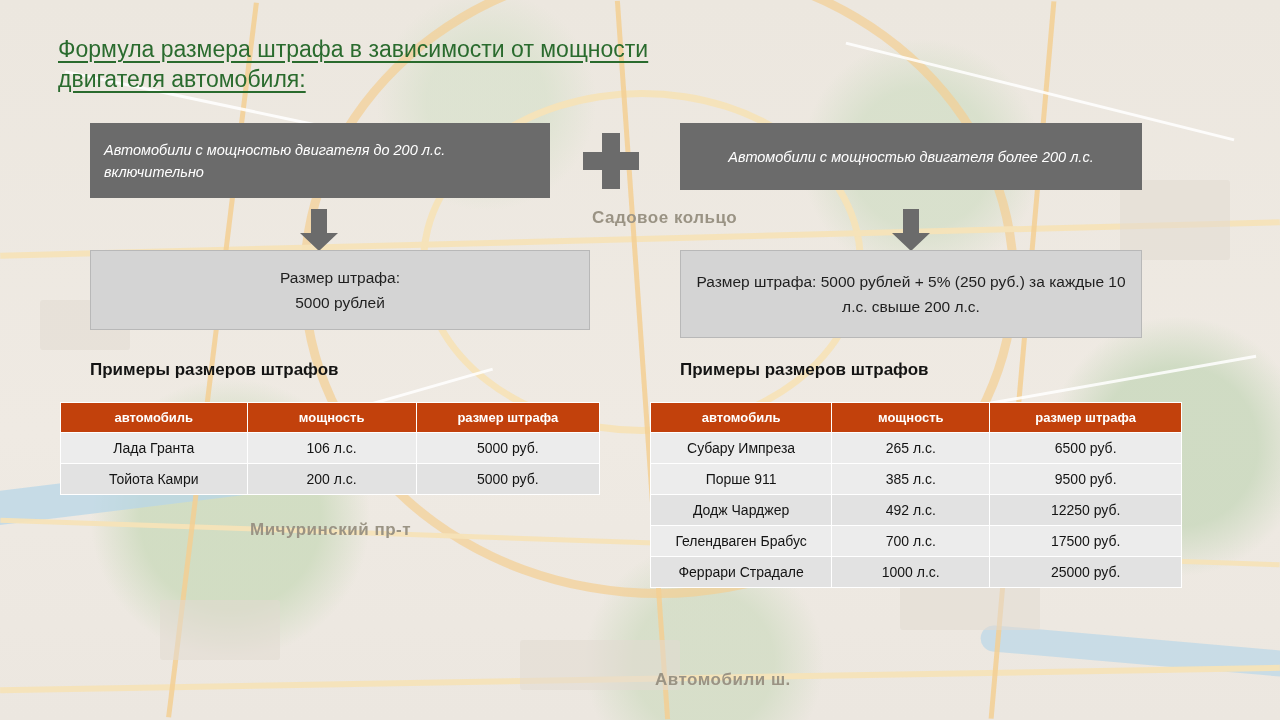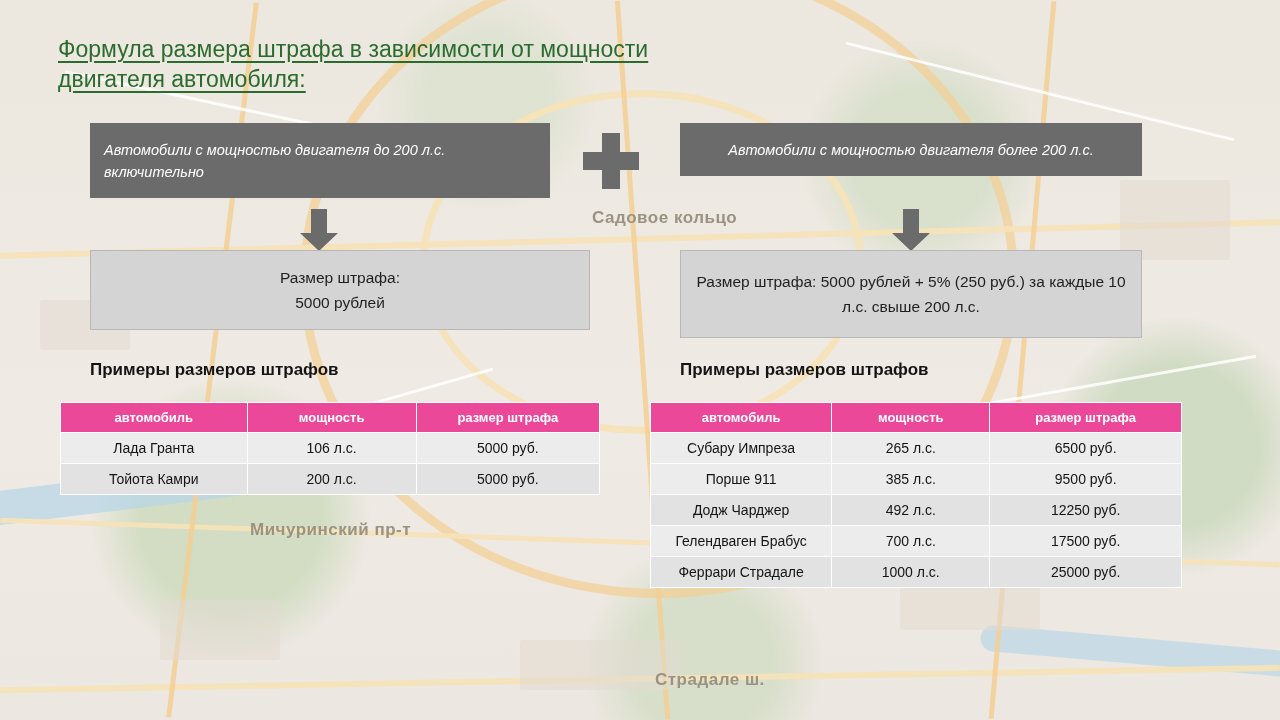--- a/index.html
+++ b/index.html
@@ -148,21 +148,21 @@
     text-align: left;
   }
 
   table.fines {
     position: absolute;
     border-collapse: collapse;
     font-size: 14px;
     color: #141414;
   }
   table.fines th {
-    background: #ec4899;
+    background: #c2410c;
     color: #ffffff;
     font-weight: bold;
     font-size: 13px;
     padding: 7px 6px;
     text-align: center;
     border: 1px solid #ffffff;
   }
   table.fines td {
     padding: 7px 6px;
     text-align: center;
@@ -197,21 +197,21 @@
     <div class="road" style="left:840px; top:90px; width:400px; height:3px; transform:rotate(14deg);"></div>
 
     <div class="blockfill" style="left:40px; top:300px; width:90px; height:50px;"></div>
     <div class="blockfill" style="left:160px; top:600px; width:120px; height:60px;"></div>
     <div class="blockfill" style="left:900px; top:560px; width:140px; height:70px;"></div>
     <div class="blockfill" style="left:1120px; top:180px; width:110px; height:80px;"></div>
     <div class="blockfill" style="left:520px; top:640px; width:160px; height:50px;"></div>
 
     <div class="map-label" style="left:592px; top:208px;">Садовое кольцо</div>
     <div class="map-label" style="left:250px; top:520px;">Мичуринский пр-т</div>
-    <div class="map-label" style="left:655px; top:670px;">Страдале ш.</div>
+    <div class="map-label" style="left:655px; top:670px;">Автомобили ш.</div>
   </div>
 
   <div class="content">
 
     <div class="title">Формула размера штрафа в зависимости от мощности двигателя автомобиля:</div>
 
     <div class="dark-box" style="left:90px; top:123px; width:460px; height:75px;">Автомобили с мощностью двигателя до 200 л.с. включительно</div>
 
     <div class="arrow-down" style="left:296px; top:207px;">
       <svg viewBox="0 0 46 46" width="46" height="46" aria-hidden="true">
@@ -245,21 +245,21 @@
         </tr>
       </tbody>
     </table>
 
     <div class="plus-icon" style="left:583px; top:133px;">
       <svg viewBox="0 0 56 56" width="56" height="56" aria-hidden="true">
         <polygon points="19,0 37,0 37,19 56,19 56,37 37,37 37,56 19,56 19,37 0,37 0,19 19,19" fill="#6b6b6b"></polygon>
       </svg>
     </div>
 
-    <div class="dark-box" style="left:680px; top:123px; width:462px; height:53px;">Автомобили с мощностью двигателя более 200 л.с.</div>
+    <div class="dark-box" style="left:680px; top:123px; width:462px; height:67px;">Автомобили с мощностью двигателя более 200 л.с.</div>
 
     <div class="arrow-down" style="left:888px; top:207px;">
       <svg viewBox="0 0 46 46" width="46" height="46" aria-hidden="true">
         <polygon points="15,2 31,2 31,26 42,26 23,44 4,26 15,26" fill="#6b6b6b"></polygon>
       </svg>
     </div>
 
     <div class="light-box" style="left:680px; top:250px; width:462px; height:88px;">Размер штрафа:
 5000 рублей + 5% (250 руб.) за каждые 10 л.с. свыше 200 л.с.</div>
 

